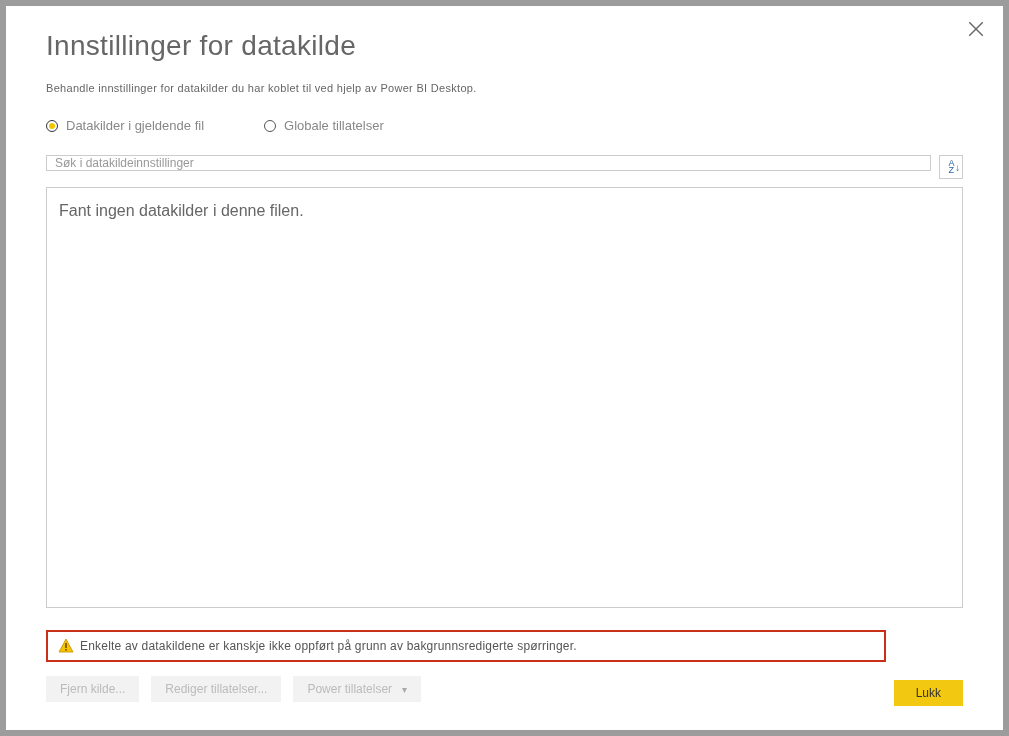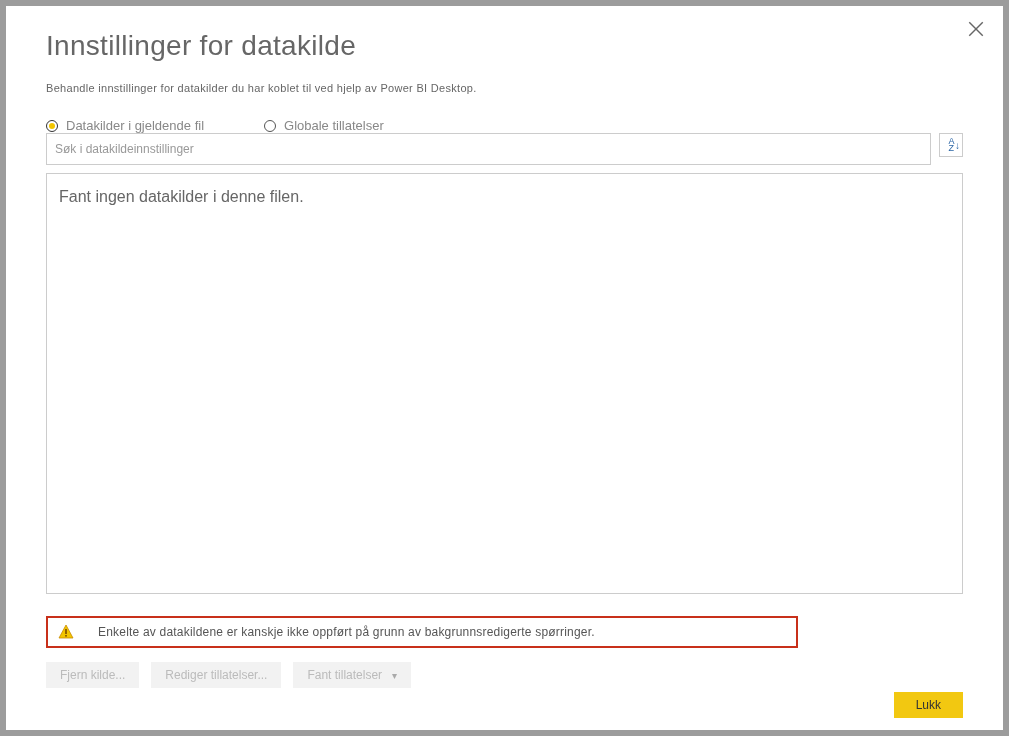--- a/index.html
+++ b/index.html
@@ -39,20 +39,21 @@
     }
     .subtitle {
       font-size: 11px;
       color: #666;
       margin-bottom: 24px;
       letter-spacing: 0.3px;
     }
     .radio-row {
       display: flex;
       gap: 60px;
+      margin-bottom: 22px;
     }
     .radio-option {
       display: flex;
       align-items: center;
       gap: 8px;
       cursor: pointer;
       color: #888;
       font-size: 13px;
     }
     .radio {
@@ -74,21 +75,21 @@
       background: #f2c500;
       display: block;
     }
     .search-row {
       display: flex;
       gap: 8px;
       margin-bottom: 8px;
     }
     .search-input {
       flex: 1;
-      height: 32px;
+      height: 16px;
       border: 1px solid #ccc;
       padding: 2px 8px;
       font-size: 12px;
       color: #333;
     }
     .search-input::placeholder { color: #999; }
     .sort-btn {
       width: 24px;
       height: 24px;
       border: 1px solid #ccc;
@@ -112,22 +113,22 @@
       font-size: 16px;
       color: #666;
       overflow: auto;
     }
     .warning-row {
       margin-top: 22px;
       border: 2px solid #c8301a;
       padding: 6px 10px;
       display: flex;
       align-items: center;
-      gap: 24px;
-      width: 752px;
+      gap: 6px;
+      width: 840px;
     }
     .warning-icon {
       width: 16px;
       height: 16px;
       flex-shrink: 0;
     }
     .warning-text {
       font-size: 12px;
       color: #555;
       letter-spacing: 0.2px;
@@ -149,21 +150,21 @@
       align-items: center;
     }
     .btn.dropdown::after {
       content: "▾";
       margin-left: 10px;
       font-size: 10px;
       color: #aaa;
     }
     .footer {
       position: absolute;
-      bottom: 12px;
+      bottom: 24px;
       right: 40px;
     }
     .btn-primary {
       background: #f2c811;
       border: none;
       padding: 6px 22px;
       font-size: 12px;
       color: #333;
       cursor: pointer;
       height: 26px;
@@ -212,20 +213,20 @@
       <polygon points="8,1 15,14 1,14" fill="#f2c500" stroke="#c98a00" stroke-width="0.8"></polygon>
       <rect x="7.2" y="5" width="1.6" height="5" fill="#7a4a00"></rect>
       <rect x="7.2" y="11" width="1.6" height="1.6" fill="#7a4a00"></rect>
     </svg>
     <span class="warning-text">Enkelte av datakildene er kanskje ikke oppført på grunn av bakgrunnsredigerte spørringer.</span>
   </div>
 
   <div class="button-row">
     <button class="btn">Fjern kilde...</button>
     <button class="btn">Rediger tillatelser...</button>
-    <button class="btn dropdown">Fant tillatelser</button>
+    <button class="btn dropdown">Power tillatelser</button>
   </div>
 
   <div class="footer">
     <button class="btn-primary">Lukk</button>
   </div>
 
 </div>
 
 </body></html>

